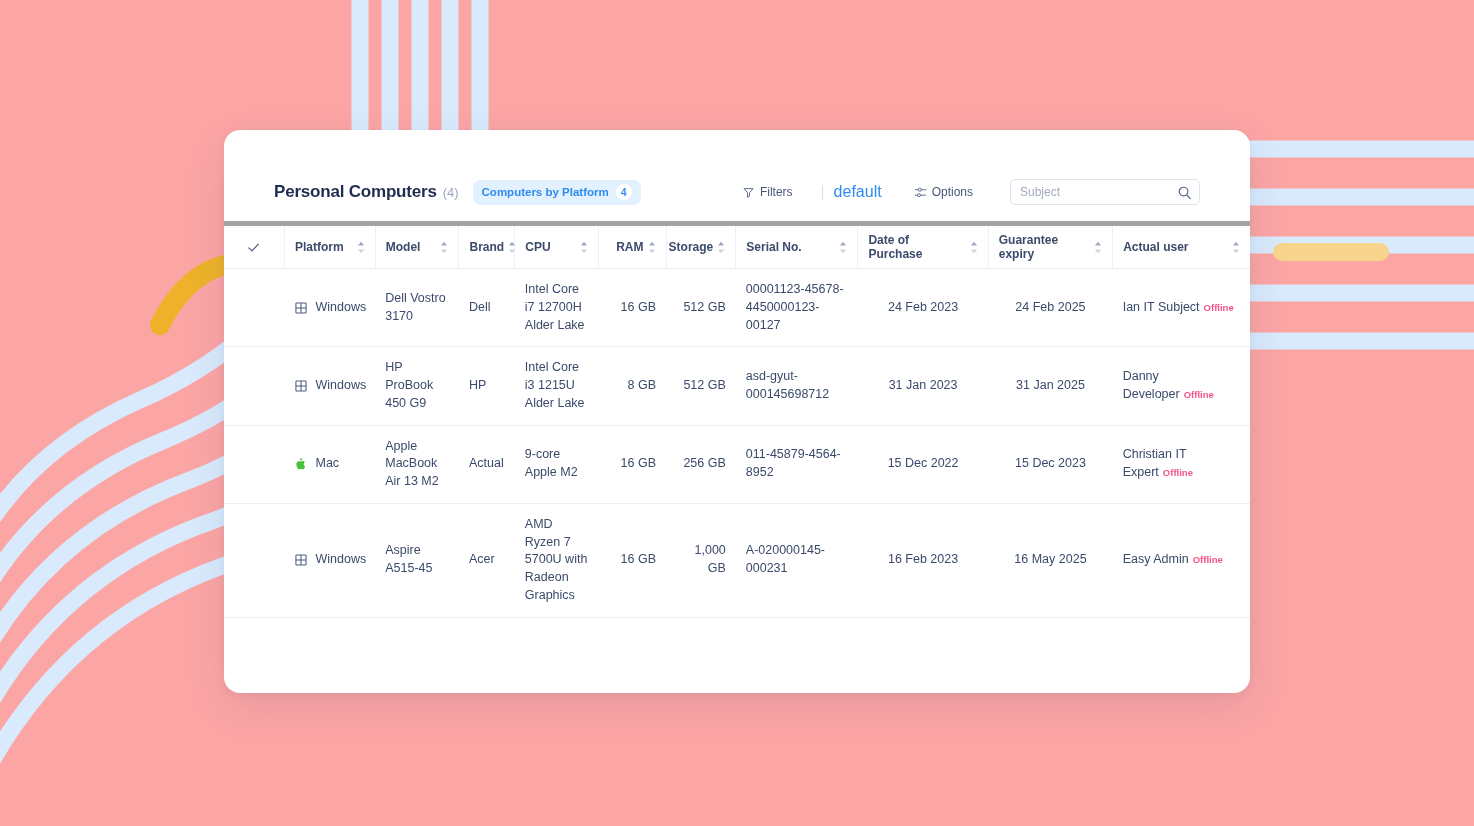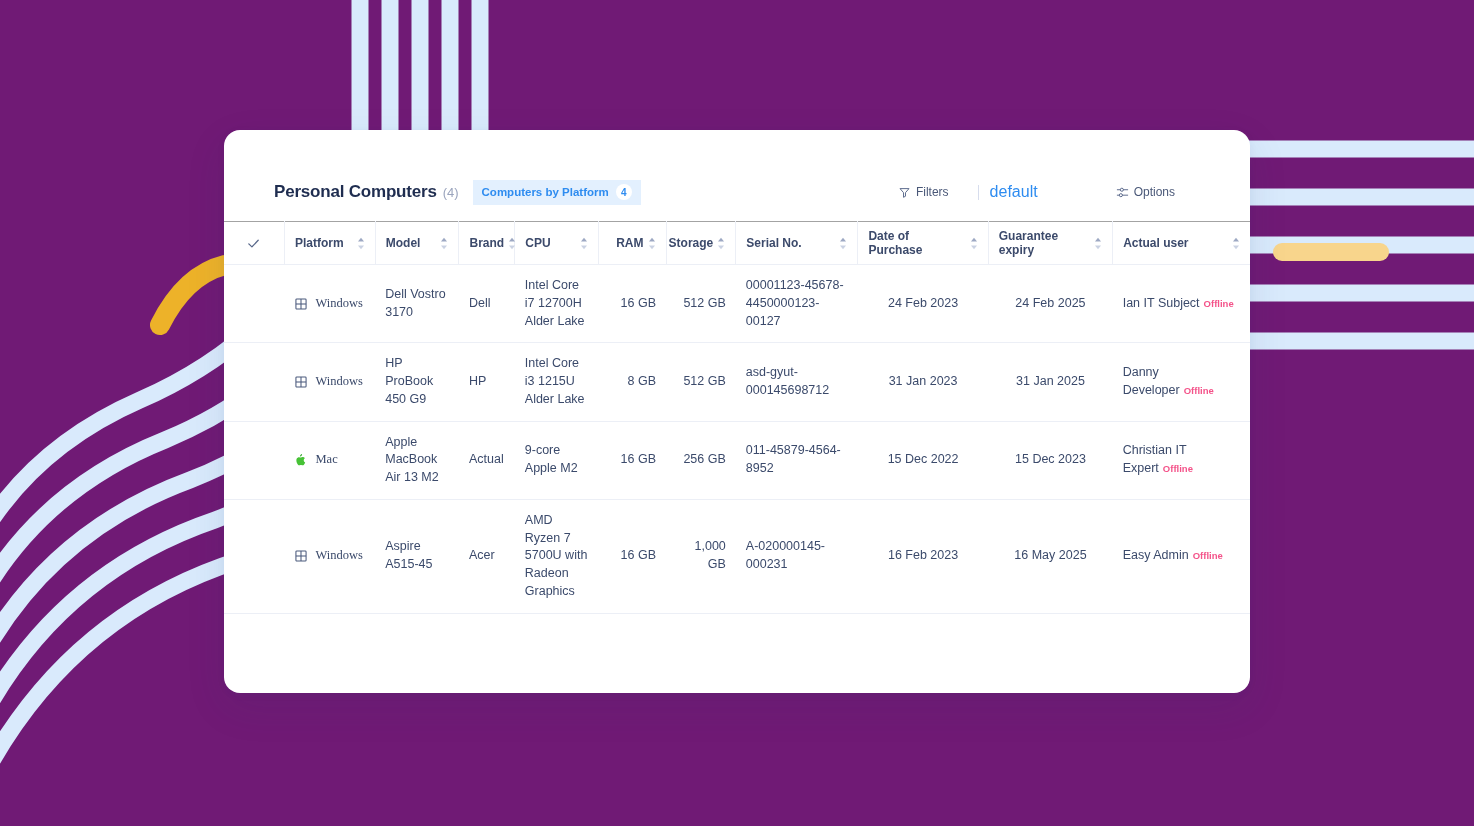--- a/index.html
+++ b/index.html
@@ -2,21 +2,21 @@
 <html><head>
 <meta charset="utf-8">
 <style>
   * { box-sizing: border-box; margin: 0; padding: 0; }
   html, body {
     width: 1474px; height: 826px;
     background: #ffffff;
     font-family: "Liberation Sans", sans-serif;
     overflow: hidden;
   }
-  #stage { position: relative; width: 1474px; height: 826px; background: #701a75; }
+  #stage { position: relative; width: 1474px; height: 826px; background: #fca5a5; }
 
   
   .bg-layer { position: absolute; inset: 0; overflow: hidden; }
   .bg-svg { position: absolute; left: 0; top: 0; width: 1474px; height: 826px; }
 
   
   .card {
     position: absolute;
     left: 224px; top: 130px;
     width: 1026px; height: 563px;
@@ -35,40 +35,39 @@
   }
   .title-wrap { display: flex; align-items: baseline; gap: 6px; }
   .page-title {
     font-size: 17px; font-weight: bold; color: #1f2d50; letter-spacing: -0.2px;
   }
   .title-count { font-size: 13px; color: #9aa4bd; }
 
   .chips { display: flex; align-items: center; gap: 10px; margin-left: 14px; }
   .chip {
     display: flex; align-items: center; gap: 7px;
-    height: 25px; padding: 0 9px; border-radius: 0;
+    height: 25px; padding: 0 9px; border-radius: 8px;
     font-size: 11.5px; font-weight: bold; white-space: nowrap;
   }
   .chip.blue { background: #e3f0fe; color: #2e8cf0; }
   .chip.pink { background: #fde3ec; color: #f4538a; }
   .chip-count {
     min-width: 16px; height: 16px; border-radius: 50%;
     background: #ffffff; display: flex; align-items: center; justify-content: center;
     font-size: 10px; font-weight: bold; padding: 0 3px;
   }
   .chip.blue .chip-count { color: #2e8cf0; }
   .chip.pink .chip-count { color: #f4538a; }
   .warn-ico { width: 13px; height: 13px; flex: none; }
 
   .tb-right { margin-left: auto; display: flex; align-items: center; gap: 0; }
   .tb-btn {
     display: flex; align-items: center; gap: 5px;
     font-size: 12px; color: #4a5878; padding: 0 25px; height: 26px;
     white-space: nowrap;
-    margin-left: 46px;
   }
   .tb-sep { width: 1px; height: 15px; background: #d7dded; margin: 0 4px; }
   .tb-link { font-size: 16px; color: #2e8cf0; padding: 0 7px; white-space: nowrap; }
   .search-box {
     position: relative; margin-left: 12px;
     width: 190px; height: 26px;
     border: 1px solid #dfe4f0; border-radius: 5px;
     display: flex; align-items: center; padding: 0 26px 0 9px;
   }
   .search-box input {
@@ -77,21 +76,21 @@
   }
   .search-box input::placeholder { color: #a3abc0; }
   .search-ico { position: absolute; right: 7px; top: 5px; width: 15px; height: 15px; }
 
   
   .tbl-wrap { position: absolute; left: 0; top: 91px; width: 100%; }
   table { border-collapse: collapse; width: 100%; table-layout: fixed; }
   thead th {
     font-size: 12px; color: #3c4a6b; font-weight: bold;
     text-align: left; padding: 7px 10px; height: 28px;
-    border-top: 1px solid #a3a3a3; border-bottom: 1px solid #eceff6;
+    border-top: 5px solid #a3a3a3; border-bottom: 1px solid #eceff6;
     border-right: 1px solid #eceff6;
     vertical-align: middle; background: #fff;
   }
   thead th:last-child { border-right: none; }
   .th-inner { display: flex; align-items: center; gap: 4px; }
   .th-inner.right { justify-content: flex-end; }
   .th-label { flex: 1 1 auto; }
   .th-inner.right .th-label { flex: 0 0 auto; }
   .sorter { flex: none; width: 8px; height: 13px; opacity: 0.95; }
   .check-th { width: 52px; padding-left: 0; padding-right: 0; border-right: 1px solid #eceff6; }
@@ -100,21 +99,21 @@
   tbody td {
     font-size: 12.5px; color: #3b4a6b;
     padding: 12px 10px; vertical-align: middle;
     border-bottom: 1px solid #eceff6;
     line-height: 1.42;
   }
   tbody tr:last-child td { border-bottom: 1px solid #eceff6; }
   td.num { text-align: right; }
   td.ctr { text-align: center; }
 
-  .platform-cell { display: flex; align-items: center; gap: 7px; font-family: Liberation Serif, serif; }
+  .platform-cell { display: flex; align-items: center; gap: 7px; }
   .plat-ico { width: 14px; height: 14px; flex: none; }
   .offline {
     color: #f4538a; font-size: 9.5px; font-weight: bold;
     margin-left: 4px; white-space: nowrap;
   }
   .user-cell { color: #3b4a6b; }
 </style>
 </head>
 <body>
 
@@ -171,20 +170,27 @@
             <line x1="1.6" y1="4.6" x2="5.2" y2="4.6" stroke-linecap="round"></line>
             <line x1="9.2" y1="4.6" x2="14.4" y2="4.6" stroke-linecap="round"></line>
             <circle cx="7.2" cy="4.6" r="1.9"></circle>
             <line x1="1.6" y1="11.3" x2="4.0" y2="11.3" stroke-linecap="round"></line>
             <line x1="8.0" y1="11.3" x2="14.4" y2="11.3" stroke-linecap="round"></line>
             <circle cx="6.0" cy="11.3" r="1.9"></circle>
           </svg>
           <span>Options</span>
         </div>
 
+        <div class="search-box">
+          <input type="text" placeholder="Subject" style="">
+          <svg class="search-ico" viewBox="0 0 16 16" fill="none" stroke="#5b6a8c" stroke-width="1.3">
+            <circle cx="7" cy="7" r="4.6"></circle>
+            <line x1="10.4" y1="10.6" x2="14" y2="14.4" stroke-linecap="round"></line>
+          </svg>
+        </div>
       </div>
     </div>
 
     <div class="tbl-wrap">
       <table>
         <colgroup>
           <col style="width:52px">
             <col style="width:78px">
             <col style="width:72px">
           <col style="width:48px">

